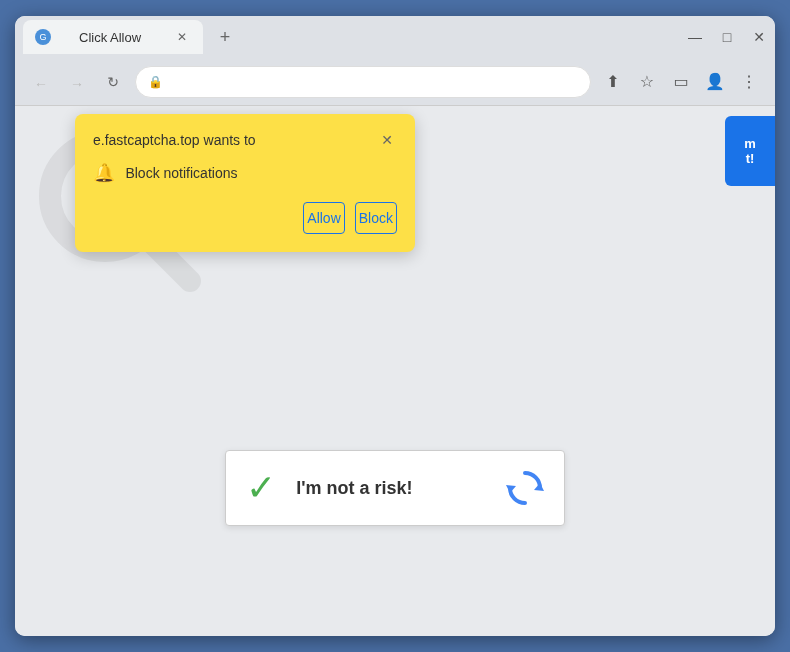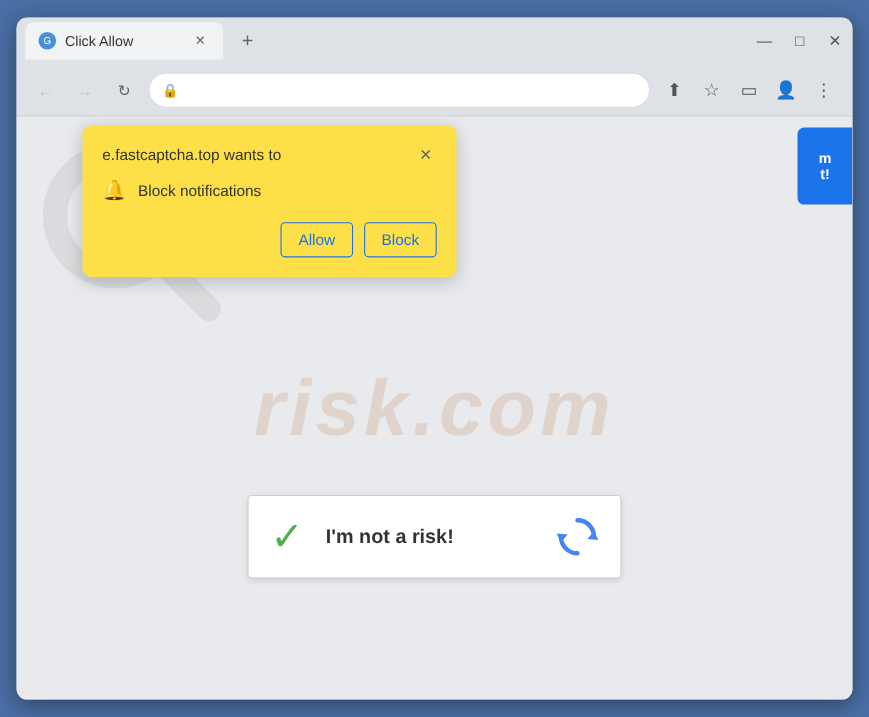--- a/index.html
+++ b/index.html
@@ -59,20 +59,21 @@
       font-size: 9px;
       color: white;
       flex-shrink: 0;
     }
 
     .tab-title {
       flex: 1;
       white-space: nowrap;
       overflow: hidden;
       text-overflow: ellipsis;
+      margin-left: 20px;
     }
 
     .tab-close {
       width: 18px;
       height: 18px;
       border-radius: 50%;
       display: flex;
       align-items: center;
       justify-content: center;
       font-size: 12px;
@@ -326,21 +327,21 @@
       color: #333;
     }
 
     .popup-buttons {
       display: flex;
       gap: 10px;
       justify-content: flex-end;
     }
 
     .popup-btn {
-      padding: 7px 15px;
+      padding: 7px 3px;
       border-radius: 4px;
       font-size: 14px;
       cursor: pointer;
       border: 1px solid #1a73e8;
       background: transparent;
       color: #1a73e8;
       font-family: inherit;
     }
 
     .popup-btn.allow {
@@ -393,21 +394,20 @@
   </div>
 
   <div class="page-content">
 
     <div class="watermark">
 
       <svg width="180" height="180" viewBox="0 0 180 180" style="position:absolute; top:20px; left:20px; opacity:0.18;">
         <circle cx="70" cy="70" r="55" fill="none" stroke="#999" stroke-width="22"></circle>
         <line x1="112" y1="112" x2="155" y2="155" stroke="#999" stroke-width="22" stroke-linecap="round"></line>
       </svg>
-      <div class="watermark-text">risk.com</div>
     </div>
 
     <div class="blue-corner-btn">
       <span>m</span>
       <span>t!</span>
     </div>
 
     <div class="notification-popup">
       <div class="popup-header">
         <span class="popup-title">e.fastcaptcha.top wants to</span>

